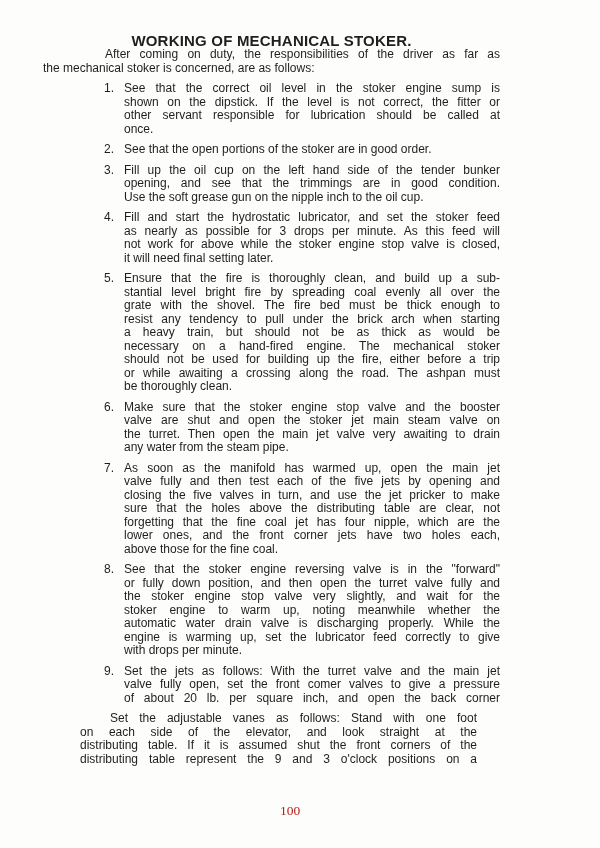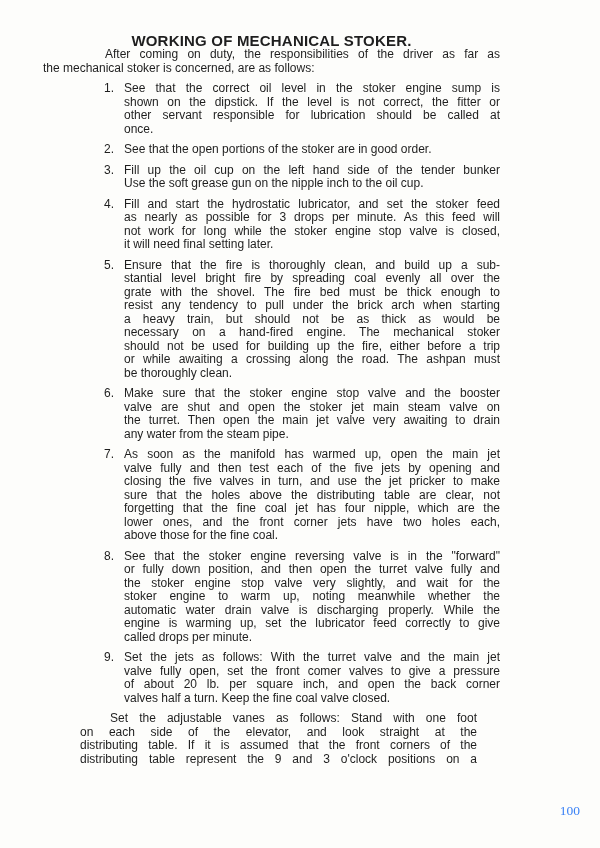--- a/index.html
+++ b/index.html
@@ -41,24 +41,24 @@
   .item-body { width: 376px; }
 
   .continuation { margin-top: 7px; margin-left: 37px; width: 397px; }
   .continuation .line.indent { padding-left: 30px; }
 
   .page-number {
     position: absolute;
     top: 804px;
     left: 0;
     width: 580px;
-    text-align: right;
+    text-align: center;
     font-family: "Liberation Serif", serif;
     font-size: 13.5px;
-    color: #3b82f6;
+    color: #b91c1c;
   }
 </style>
 </head>
 <body>
 
 <div class="page">
   <div class="content">
     <h1 class="title">WORKING OF MECHANICAL STOKER.</h1>
     <div class="intro">
         <div class="line indent"><span>After coming on duty, the responsibilities of the driver as far as</span></div>
@@ -77,29 +77,30 @@
         <li>
           <span class="num">2.</span>
           <div class="item-body">
             <div class="line last"><span>See that the open portions of the stoker are in good order.</span></div>
           </div>
         </li>
         <li>
           <span class="num">3.</span>
           <div class="item-body">
             <div class="line"><span>Fill up the oil cup on the left hand side of the tender bunker</span></div>
+            <div class="line"><span>opening, and see that the trimmings are in good condition.</span></div>
             <div class="line last"><span>Use the soft grease gun on the nipple inch to the oil cup.</span></div>
           </div>
         </li>
         <li>
           <span class="num">4.</span>
           <div class="item-body">
             <div class="line"><span>Fill and start the hydrostatic lubricator, and set the stoker feed</span></div>
             <div class="line"><span>as nearly as possible for 3 drops per minute. As this feed will</span></div>
-            <div class="line"><span>not work for long while the stoker engine stop valve is closed,</span></div>
+            <div class="line"><span>not work for above while the stoker engine stop valve is closed,</span></div>
             <div class="line last"><span>it will need final setting later.</span></div>
           </div>
         </li>
         <li>
           <span class="num">5.</span>
           <div class="item-body">
             <div class="line"><span>Ensure that the fire is </span><span class="it">thoroughly clean,</span><span> and build up a sub-</span></div>
             <div class="line"><span>stantial level bright fire by spreading coal evenly all over the</span></div>
             <div class="line"><span>grate with the shovel. The fire bed must be thick enough to</span></div>
             <div class="line"><span>resist any tendency to pull under the brick arch when starting</span></div>
@@ -133,34 +134,33 @@
         </li>
         <li>
           <span class="num">8.</span>
           <div class="item-body">
             <div class="line"><span>See that the stoker engine reversing valve is in the "forward"</span></div>
             <div class="line"><span>or fully down position, and then open the turret valve fully and</span></div>
             <div class="line"><span>the stoker engine stop valve very </span><span class="it">slightly,</span><span> and wait for the</span></div>
             <div class="line"><span>stoker engine to warm up, noting meanwhile whether the</span></div>
             <div class="line"><span>automatic water drain valve is discharging properly. While the</span></div>
             <div class="line"><span>engine is warming up, set the lubricator feed correctly to give</span></div>
-            <div class="line last"><span>called drops per minute.</span></div>
+            <div class="line last"><span>with drops per minute.</span></div>
           </div>
         </li>
         <li>
           <span class="num">9.</span>
           <div class="item-body">
             <div class="line"><span>Set the jets as follows: With the turret valve and the main jet</span></div>
             <div class="line"><span>valve fully </span><span class="it">open,</span><span> set the front comer valves to give a pressure</span></div>
             <div class="line"><span>of about 20 lb. per square inch, and open the back corner</span></div>
-            <div class="line last"><span>valves half a turn. Keep the fine coal valve closed.</span></div>
           </div>
         </li>
       </ol>
     <div class="continuation">
         <div class="line indent"><span>Set the adjustable vanes as follows: Stand with one foot</span></div>
         <div class="line"><span>on each side of the elevator, and look straight at the</span></div>
-        <div class="line"><span>distributing table. If it is assumed that the front corners of the</span></div>
+        <div class="line"><span>distributing table. If it is assumed shut the front corners of the</span></div>
         <div class="line"><span>distributing table represent the 9 and 3 o'clock positions on a</span></div>
       </div>
   </div>
   <div class="page-number">100</div>
 </div>
 
 </body></html>

